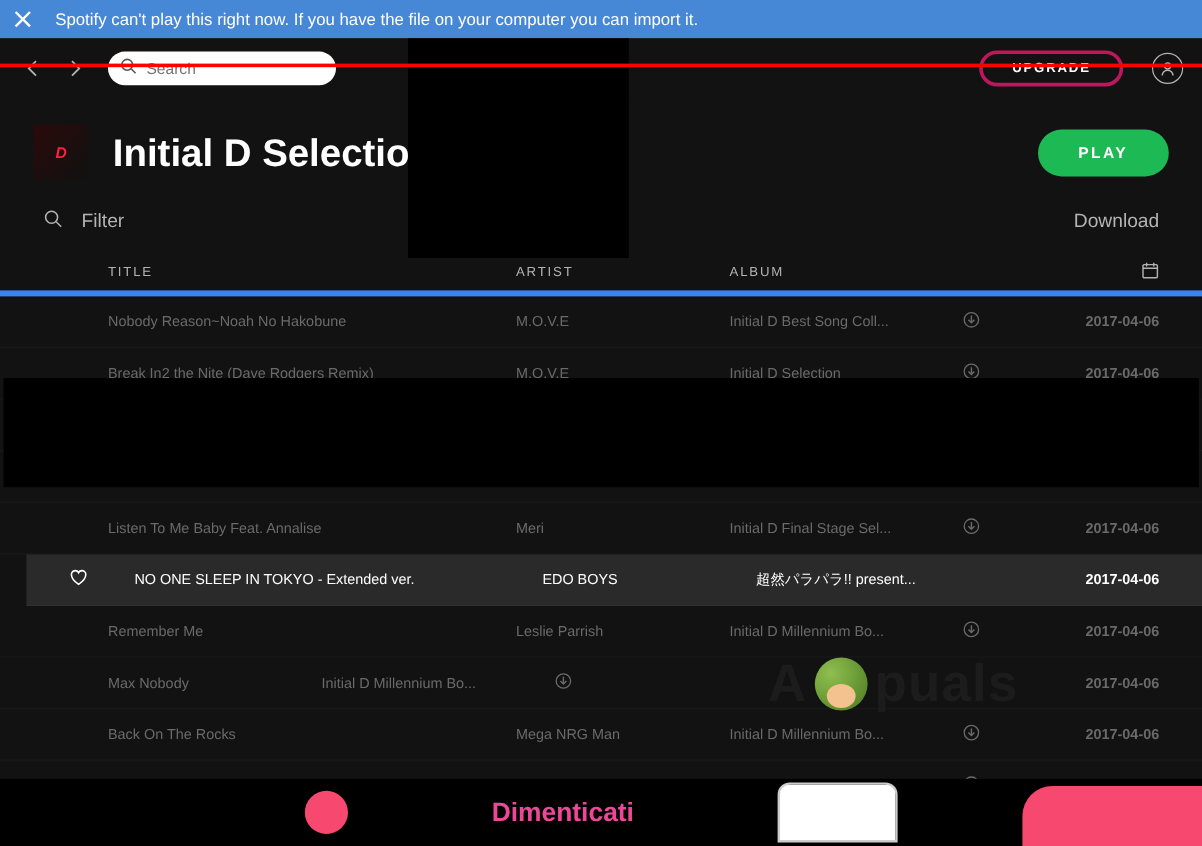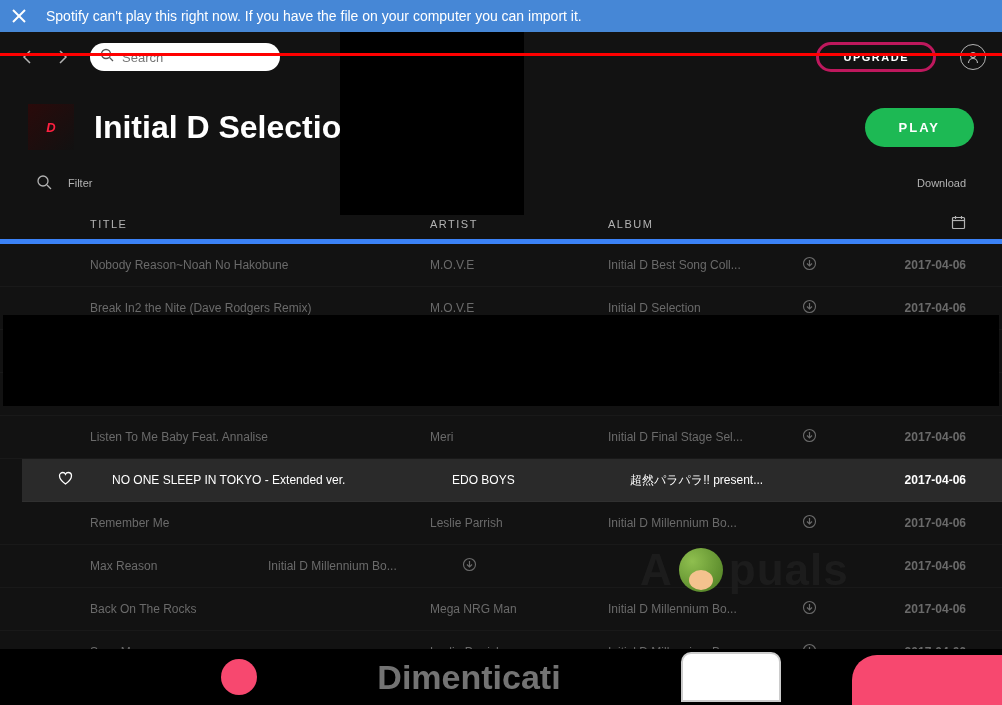--- a/index.html
+++ b/index.html
@@ -138,21 +138,21 @@
     border-radius: 24px;
     cursor:pointer;
   }
 
   
   .filter-row {
     display: flex;
     align-items: center;
     padding: 6px 36px 16px 36px;
     color:#b3b3b3;
-    font-size: 11px;
+    font-size: 16px;
   }
   .filter-row svg { stroke:#b3b3b3; margin-right:16px; }
   .download-label { margin-left: auto; }
 
   
   .track-table { width: 100%; }
   .table-header {
     display: flex;
     align-items: center;
     height: 36px;
@@ -197,21 +197,21 @@
   .bottom-promo {
     position: absolute;
     bottom: 0; left:0; right:0;
     height: 56px;
     background: #000;
     display:flex;
     align-items:center;
     justify-content:center;
     gap: 120px;
   }
-  .promo-text { color:#737373; font-size:34px; font-weight:700; }
+  .promo-text { color:#ec4899; font-size:22px; font-weight:700; }
   .promo-blob {
     width: 36px; height: 36px; border-radius:50%;
     background:#f7486f; 
   }
   .promo-phone {
     width: 100px; height: 50px;
     background: linear-gradient(#fff,#fff);
     border-radius: 10px 10px 0 0;
     border: 2px solid #ccc;
     position: relative;
@@ -436,21 +436,21 @@
         <div class="col-dl"><span><svg width="15" height="15" viewBox="0 0 15 15">
               <circle cx="7.5" cy="7.5" r="6" stroke-width="1.1"></circle>
               <line x1="7.5" y1="4" x2="7.5" y2="9.5" stroke-width="1.2"></line>
               <polyline points="5,7.5 7.5,10 10,7.5" fill="none" stroke-width="1.2"></polyline>
             </svg></span></div>
         <div class="col-date">2017-04-06</div>
       </div>
       <div class="track-row">
         <div class="col-fav"></div>
         <div class="col-artist">
-          <span>Max Reason</span>
+          <span>Max Nobody</span>
         </div>
         <div class="col-album">
           <span>Initial D Millennium Bo...</span>
         </div>
         <div class="col-dl"><span><svg width="15" height="15" viewBox="0 0 15 15">
               <circle cx="7.5" cy="7.5" r="6" stroke-width="1.1"></circle>
               <line x1="7.5" y1="4" x2="7.5" y2="9.5" stroke-width="1.2"></line>
               <polyline points="5,7.5 7.5,10 10,7.5" fill="none" stroke-width="1.2"></polyline>
             </svg></span></div>
         <div class="col-date">2017-04-06</div>

